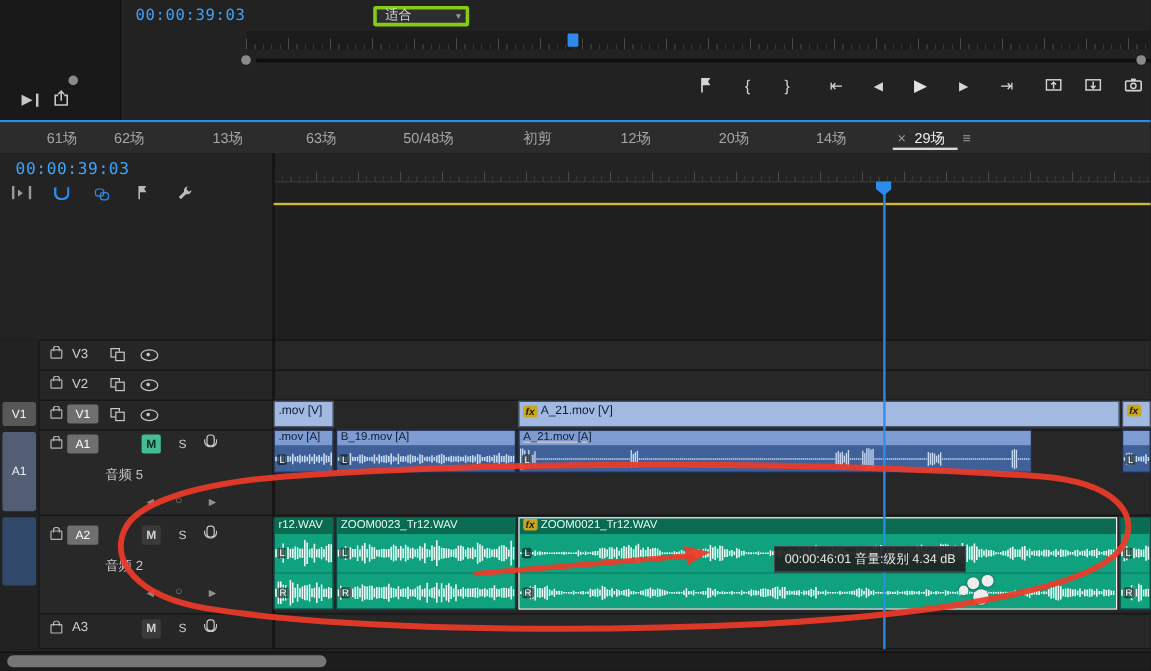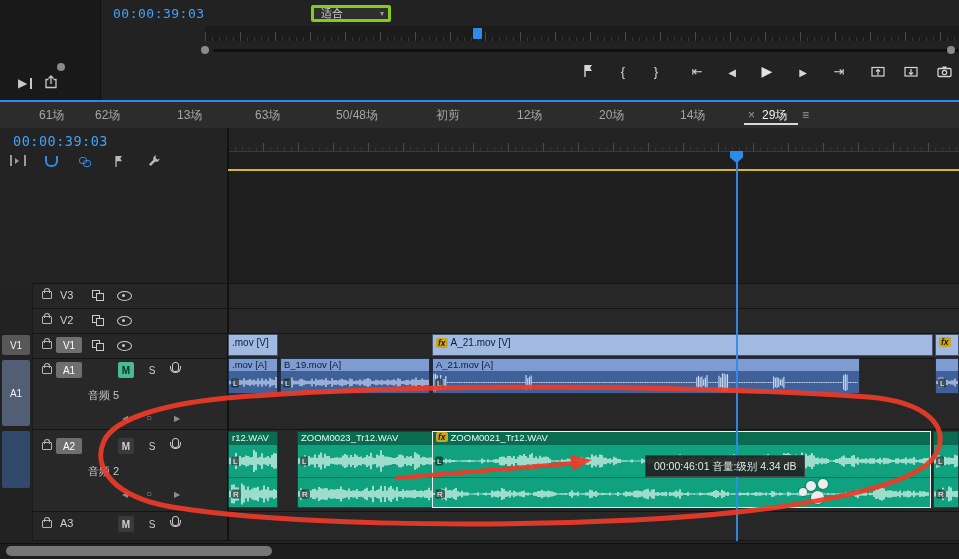--- a/index.html
+++ b/index.html
@@ -310,21 +310,21 @@
       </div>
     <div class="a1-body">
         <div class="wave">
           <svg width="148" height="23" viewBox="0 0 148 23" preserveAspectRatio="none">
             <path d="M1 10.0V13.0M3 9.1V13.9M5 10.0V13.0M7 9.8V13.2M9 8.6V14.4M11 6.5V16.5M13 9.6V13.4M15 9.8V13.2M17 9.7V13.3M19 8.0V15.0M21 7.8V15.2M23 9.0V14.0M25 9.8V13.2M27 10.0V13.0M29 9.7V13.3M31 7.8V15.2M33 10.0V13.0M35 7.7V15.3M37 9.0V14.0M39 8.6V14.4M41 8.2V14.8M43 9.1V13.9M45 7.0V16.0M47 9.2V13.8M49 10.0V13.0M51 7.2V15.8M53 9.3V13.7M55 9.0V14.0M57 9.4V13.6M59 8.4V14.6M61 7.8V15.2M63 8.7V14.3M65 8.9V14.1M67 10.0V13.0M69 7.5V15.5M71 8.1V14.9M73 10.0V13.0M75 9.4V13.6M77 9.6V13.4M79 8.3V14.7M81 9.8V13.2M83 8.6V14.4M85 7.9V15.1M87 7.1V15.9M89 8.1V14.9M91 9.9V13.1M93 9.7V13.3M95 8.8V14.2M97 9.2V13.8M99 9.5V13.5M101 8.8V14.2M103 9.7V13.3M105 9.6V13.4M107 8.4V14.6M109 9.4V13.6M111 9.1V13.9M113 8.3V14.7M115 9.4V13.6M117 7.3V15.7M119 8.0V15.0M121 9.9V13.1M123 9.8V13.2M125 9.1V13.9M127 8.7V14.3M129 9.8V13.2M131 8.2V14.8M133 8.6V14.4M135 6.4V16.6M137 9.1V13.9M139 9.0V14.0M141 7.5V15.5M143 8.5V14.5M145 8.9V14.1M147 8.8V14.2" stroke="currentColor" stroke-width="1.3" fill="none"></path>
           </svg>
         </div>
       <span class="ch-badge">L</span>
       </div>
   </div>
-  <div class="clip a1-clip" style="left:432px;width:428px;">
+  <div class="clip a1-clip" style="left:432px;width:428px;text-decoration:underline;">
     <div class="clip-title">
         <span>A_21.mov [A]</span>
       </div>
     <div class="a1-body">
         <div class="wave">
           <svg width="499" height="23" viewBox="0 0 499 23" preserveAspectRatio="none">
             <path d="M1 2.7V20.3M3 2.7V20.3M5 4.3V18.7M7 8.2V14.8M9 4.1V18.9M11 8.1V14.9M13 8.0V15.0M15 5.1V17.9M17 10.9V12.1M19 10.9V12.1M21 10.9V12.1M23 10.9V12.1M25 10.9V12.1M27 10.9V12.1M29 10.9V12.1M31 10.9V12.1M33 10.9V12.1M35 10.9V12.1M37 10.9V12.1M39 10.9V12.1M41 10.9V12.1M43 10.9V12.1M45 10.9V12.1M47 10.9V12.1M49 10.9V12.1M51 10.9V12.1M53 10.9V12.1M55 10.9V12.1M57 10.9V12.1M59 10.9V12.1M61 10.9V12.1M63 10.9V12.1M65 10.9V12.1M67 10.9V12.1M69 10.9V12.1M71 10.9V12.1M73 10.9V12.1M75 10.9V12.1M77 10.9V12.1M79 10.9V12.1M81 10.9V12.1M83 10.9V12.1M85 10.9V12.1M87 10.9V12.1M89 10.9V12.1M91 10.9V12.1M93 10.9V12.1M95 10.9V12.1M97 10.9V12.1M99 10.9V12.1M101 10.9V12.1M103 10.9V12.1M105 10.9V12.1M107 10.9V12.1M109 4.1V18.9M111 7.3V15.7M113 5.8V17.2M115 4.6V18.4M117 10.9V12.1M119 10.9V12.1M121 10.9V12.1M123 10.9V12.1M125 10.9V12.1M127 10.9V12.1M129 10.9V12.1M131 10.9V12.1M133 10.9V12.1M135 10.9V12.1M137 10.9V12.1M139 10.9V12.1M141 10.9V12.1M143 10.9V12.1M145 10.9V12.1M147 10.9V12.1M149 10.9V12.1M151 10.9V12.1M153 10.9V12.1M155 10.9V12.1M157 10.9V12.1M159 10.9V12.1M161 10.9V12.1M163 10.9V12.1M165 10.9V12.1M167 10.9V12.1M169 10.9V12.1M171 10.9V12.1M173 10.9V12.1M175 10.9V12.1M177 10.9V12.1M179 10.9V12.1M181 10.9V12.1M183 10.9V12.1M185 10.9V12.1M187 10.9V12.1M189 10.9V12.1M191 10.9V12.1M193 10.9V12.1M195 10.9V12.1M197 10.9V12.1M199 10.9V12.1M201 10.9V12.1M203 10.9V12.1M205 10.9V12.1M207 10.9V12.1M209 10.9V12.1M211 10.9V12.1M213 10.9V12.1M215 10.9V12.1M217 10.9V12.1M219 10.9V12.1M221 10.9V12.1M223 10.9V12.1M225 10.9V12.1M227 10.9V12.1M229 10.9V12.1M231 10.9V12.1M233 10.9V12.1M235 10.9V12.1M237 10.9V12.1M239 10.9V12.1M241 10.9V12.1M243 10.9V12.1M245 10.9V12.1M247 10.9V12.1M249 10.9V12.1M251 10.9V12.1M253 10.9V12.1M255 10.9V12.1M257 10.9V12.1M259 10.9V12.1M261 10.9V12.1M263 10.9V12.1M265 10.9V12.1M267 10.9V12.1M269 10.9V12.1M271 10.9V12.1M273 10.9V12.1M275 10.9V12.1M277 10.9V12.1M279 10.9V12.1M281 10.9V12.1M283 10.9V12.1M285 10.9V12.1M287 10.9V12.1M289 10.9V12.1M291 10.9V12.1M293 10.9V12.1M295 10.9V12.1M297 10.9V12.1M299 10.9V12.1M301 10.9V12.1M303 10.9V12.1M305 10.9V12.1M307 10.9V12.1M309 6.2V16.8M311 4.8V18.2M313 6.3V16.7M315 5.5V17.5M317 8.5V14.5M319 6.5V16.5M321 3.9V19.1M323 10.9V12.1M325 10.9V12.1M327 10.9V12.1M329 10.9V12.1M331 10.9V12.1M333 10.9V12.1M335 4.7V18.3M337 6.5V16.5M339 2.5V20.5M341 2.6V20.4M343 3.5V19.5M345 2.9V20.1M347 10.9V12.1M349 10.9V12.1M351 10.9V12.1M353 10.9V12.1M355 10.9V12.1M357 10.9V12.1M359 10.9V12.1M361 10.9V12.1M363 10.9V12.1M365 10.9V12.1M367 10.9V12.1M369 10.9V12.1M371 10.9V12.1M373 10.9V12.1M375 10.9V12.1M377 10.9V12.1M379 10.9V12.1M381 10.9V12.1M383 10.9V12.1M385 10.9V12.1M387 10.9V12.1M389 10.9V12.1M391 10.9V12.1M393 10.9V12.1M395 10.9V12.1M397 10.9V12.1M399 5.6V17.4M401 6.7V16.3M403 6.1V16.9M405 7.0V16.0M407 8.8V14.2M409 7.8V15.2M411 5.8V17.2M413 10.9V12.1M415 10.9V12.1M417 10.9V12.1M419 10.9V12.1M421 10.9V12.1M423 10.9V12.1M425 10.9V12.1M427 10.9V12.1M429 10.9V12.1M431 10.9V12.1M433 10.9V12.1M435 10.9V12.1M437 10.9V12.1M439 10.9V12.1M441 10.9V12.1M443 10.9V12.1M445 10.9V12.1M447 10.9V12.1M449 10.9V12.1M451 10.9V12.1M453 10.9V12.1M455 10.9V12.1M457 10.9V12.1M459 10.9V12.1M461 10.9V12.1M463 10.9V12.1M465 10.9V12.1M467 10.9V12.1M469 10.9V12.1M471 10.9V12.1M473 10.9V12.1M475 10.9V12.1M477 10.9V12.1M479 10.9V12.1M481 4.2V18.8M483 3.1V19.9M485 3.7V19.3M487 10.9V12.1M489 10.9V12.1M491 10.9V12.1M493 10.9V12.1M495 10.9V12.1M497 10.9V12.1" stroke="currentColor" stroke-width="1.3" fill="none"></path>
           </svg>
         </div>
       <span class="ch-badge">L</span>
@@ -356,21 +356,21 @@
       </div>
     <div class="lane">
         <div class="wave">
           <svg width="48" height="32" viewBox="0 0 48 32" preserveAspectRatio="none">
             <path d="M1 12.7V19.3M3 6.7V25.3M5 6.6V25.4M7 9.3V22.7M9 9.6V22.4M11 12.4V19.6M13 5.4V26.6M15 7.5V24.5M17 11.8V20.2M19 8.6V23.4M21 12.3V19.7M23 10.8V21.2M25 9.7V22.3M27 9.8V22.2M29 8.8V23.2M31 12.5V19.5M33 11.8V20.2M35 7.5V24.5M37 11.4V20.6M39 9.1V22.9M41 12.6V19.4M43 12.6V19.4M45 11.1V20.9M47 11.9V20.1" stroke="currentColor" stroke-width="1.3" fill="none"></path>
           </svg>
         </div>
       <span class="ch-badge">R</span>
       </div>
   </div>
-  <div class="clip a2-clip" style="left:280px;width:150px;margin-left:17px;">
+  <div class="clip a2-clip" style="left:280px;width:150px;">
     <div class="clip-title">
         <span>ZOOM0023_Tr12.WAV</span>
       </div>
     <div class="lane">
         <div class="wave">
           <svg width="148" height="32" viewBox="0 0 148 32" preserveAspectRatio="none">
             <path d="M1 13.2V18.8M3 12.5V19.5M5 11.8V20.2M7 10.3V21.7M9 13.2V18.8M11 11.0V21.0M13 12.6V19.4M15 12.6V19.4M17 9.6V22.4M19 13.0V19.0M21 9.8V22.2M23 7.5V24.5M25 12.5V19.5M27 8.8V23.2M29 10.9V21.1M31 11.1V20.9M33 13.2V18.8M35 13.1V18.9M37 12.6V19.4M39 12.2V19.8M41 12.7V19.3M43 12.6V19.4M45 10.6V21.4M47 9.0V23.0M49 10.0V22.0M51 12.4V19.6M53 10.0V22.0M55 12.1V19.9M57 9.0V23.0M59 10.6V21.4M61 12.1V19.9M63 11.4V20.6M65 13.0V19.0M67 12.2V19.8M69 9.9V22.1M71 11.3V20.7M73 7.7V24.3M75 12.4V19.6M77 13.1V18.9M79 9.6V22.4M81 10.6V21.4M83 5.3V26.7M85 10.1V21.9M87 11.4V20.6M89 11.6V20.4M91 12.0V20.0M93 12.2V19.8M95 13.0V19.0M97 12.9V19.1M99 12.1V19.9M101 9.8V22.2M103 9.5V22.5M105 10.5V21.5M107 13.1V18.9M109 11.2V20.8M111 11.8V20.2M113 11.0V21.0M115 12.9V19.1M117 7.2V24.8M119 8.5V23.5M121 9.8V22.2M123 12.8V19.2M125 11.7V20.3M127 12.1V19.9M129 13.1V18.9M131 12.6V19.4M133 12.5V19.5M135 10.4V21.6M137 9.3V22.7M139 9.3V22.7M141 10.9V21.1M143 13.0V19.0M145 5.7V26.3M147 10.8V21.2" stroke="currentColor" stroke-width="1.3" fill="none"></path>
           </svg>
         </div>
       <span class="ch-badge">L</span>

